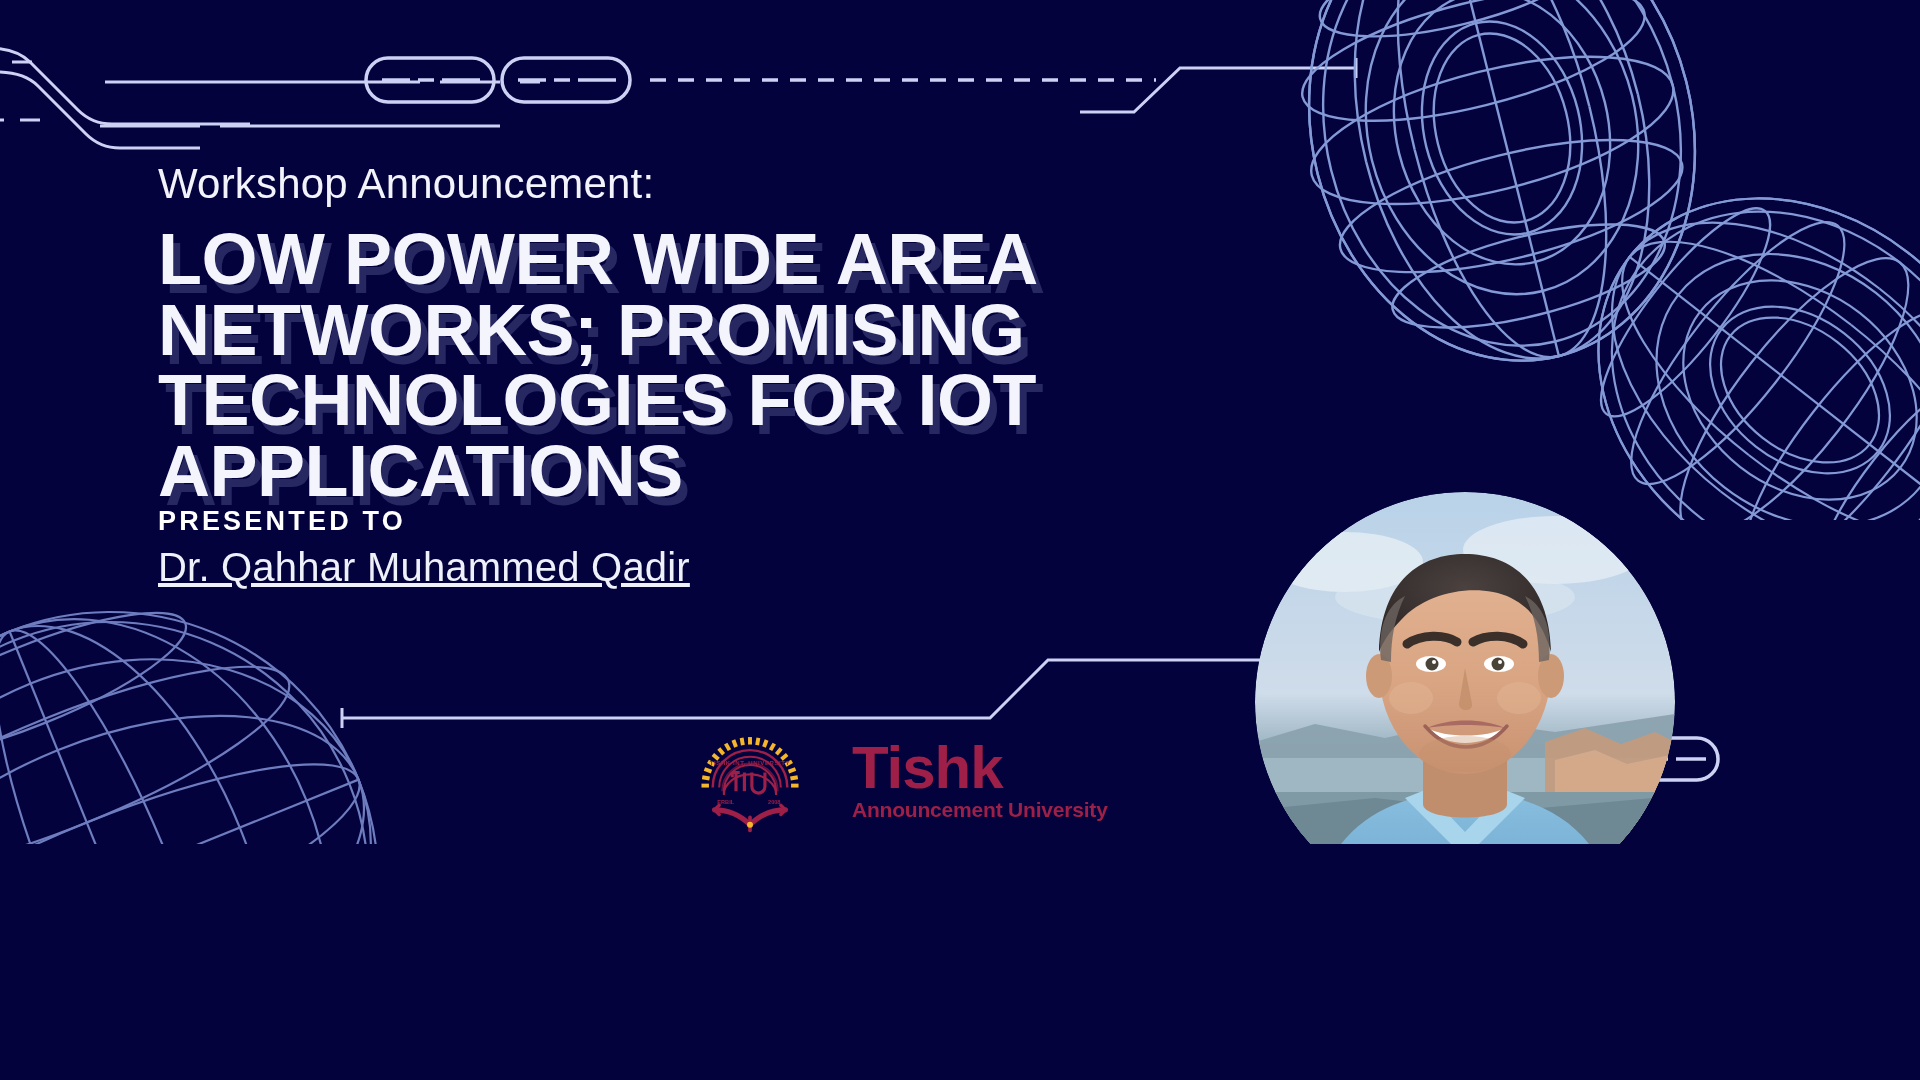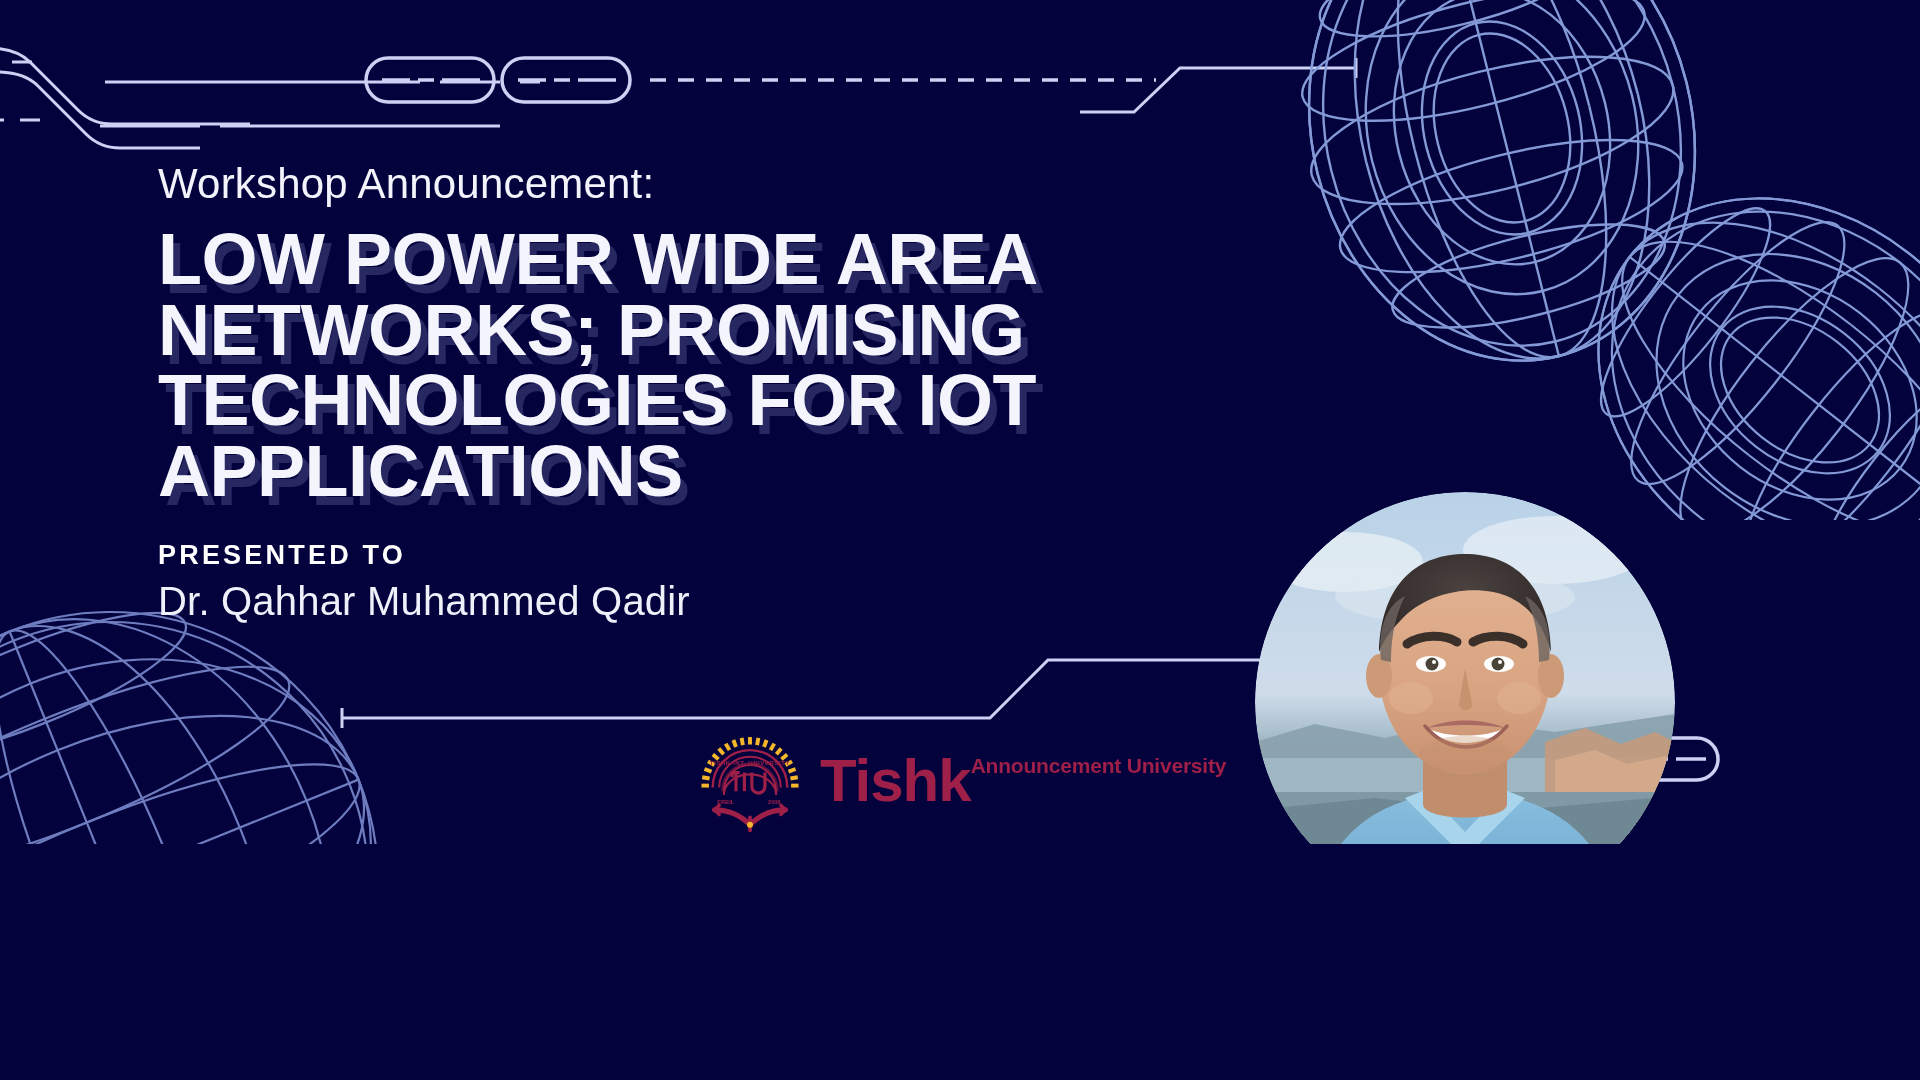--- a/index.html
+++ b/index.html
@@ -44,52 +44,52 @@
     font-size:72px;
     font-weight:700;
     color:#f4f5fc;
     line-height:0.98;
     letter-spacing:-0.5px;
     text-transform:uppercase;
     text-shadow: 7px 9px 0 rgba(70,72,130,0.55);
     max-width:1120px;
   }
   #presented-to {
-    margin-top:34px;
     font-size:27px;
     font-weight:700;
     letter-spacing:3.2px;
     color:#ffffff;
   }
   #presenter-name {
     margin-top:8px;
     font-size:40px;
     font-weight:400;
     color:#eef0fa;
     letter-spacing:0.2px;
+    text-decoration:underline;
   }
 
   
   #portrait-wrap {
     position:absolute;
     left:1255px; top:492px;
     width:420px; height:420px;
     border-radius:50%;
     overflow:hidden;
   }
   #portrait { position:absolute; inset:0; }
 
   
   #logo-block {
     position:absolute;
     left:694px; bottom:8px;
     display:flex; align-items:center; gap:14px;
   }
   #logo-mark { width:112px; height:112px; flex:none; }
-  #logo-text { display:flex; flex-direction:row; justify-content:space-between; }
+  #logo-text { display:flex; flex-direction:column; justify-content:space-between;margin-left:32px; }
   #logo-title {
     font-size:60px; font-weight:700; color:#9e1f47;
     line-height:0.95; letter-spacing:-1px;
   }
   #logo-sub {
     font-size:21px; font-weight:700; color:#9e1f47;
     letter-spacing:-0.2px; margin-top:2px;
   }
 </style>
 </head>

